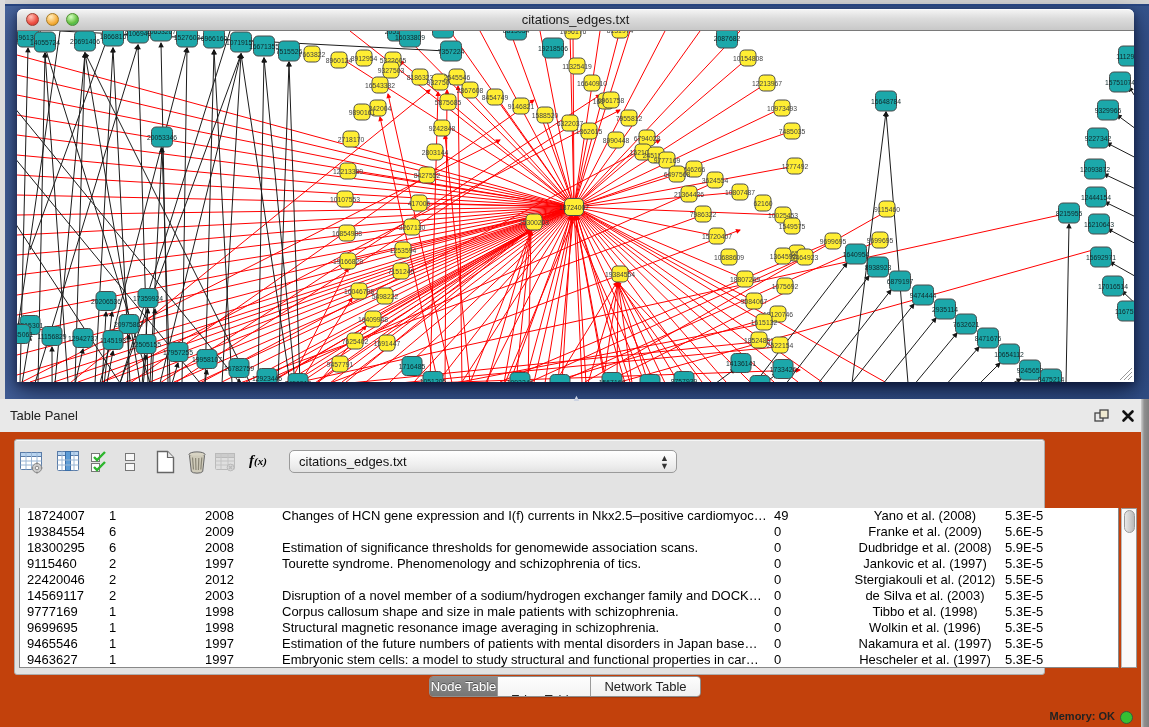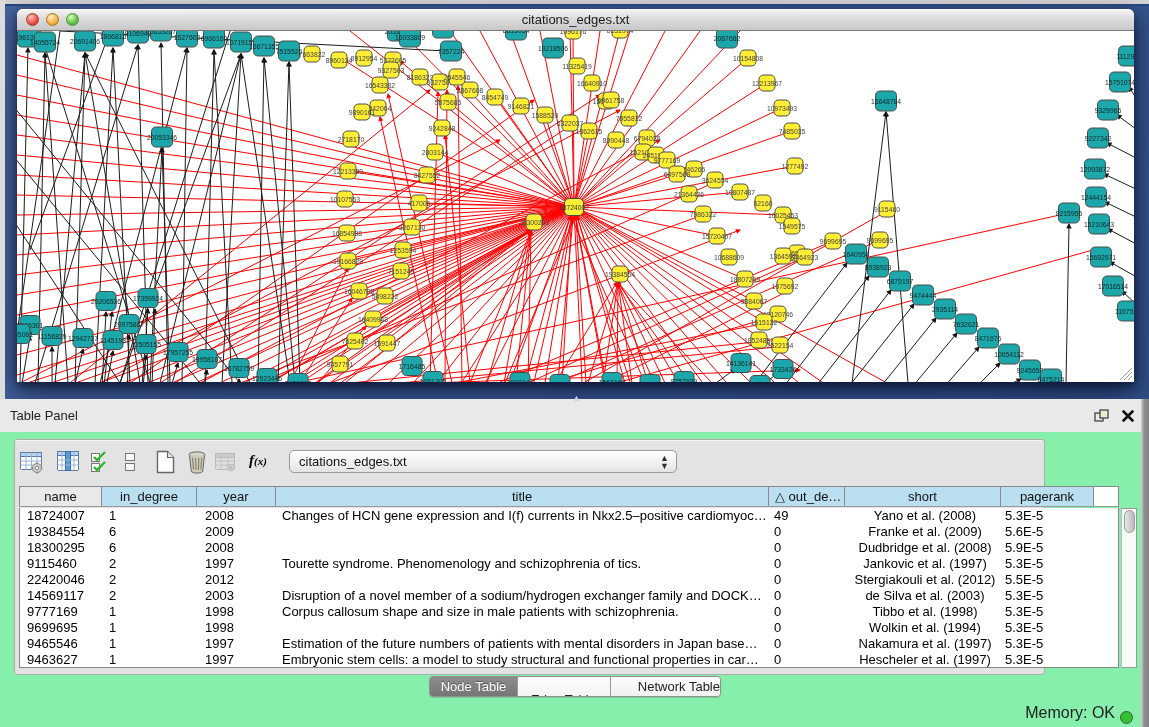--- a/index.html
+++ b/index.html
@@ -13,21 +13,21 @@
 .titlebar { position:absolute; left:0; top:0; width:100%; height:22px;
   background:linear-gradient(#f6f6f6,#dcdcdc 45%,#c8c8c8); border-radius:6px 6px 0 0;
   border-bottom:1px solid #7a7a7a; box-shadow:inset 0 1px 0 #fdfdfd; }
 .titlebar .title { position:absolute; left:0; right:0; top:3px; text-align:center;
   font-size:13px; color:#1b1b1b; }
 .tl { position:absolute; top:4px; width:13px; height:13px; border-radius:50%; }
 .tl.r { left:9px; background:radial-gradient(circle at 4px 3px,#ffc2b8,#ee4f42 60%,#b33); border:0.5px solid #a03c30;}
 .tl.y { left:29px; background:radial-gradient(circle at 4px 3px,#ffeFC2,#f6af3f 60%,#c80); border:0.5px solid #a87b24;}
 .tl.g { left:49px; background:radial-gradient(circle at 4px 3px,#d6ffc2,#62bf3e 60%,#3a8); border:0.5px solid #4f8f30;}
 .canvas { position:absolute; left:0; top:22px; width:1117px; height:351px; background:#fff; overflow:hidden; }
-.botsec { position:absolute; left:0; top:399px; width:1149px; height:328px; background:#86efac; }
+.botsec { position:absolute; left:0; top:399px; width:1149px; height:328px; background:#c2410c; }
 .rightstrip { position:absolute; right:0; top:0; width:8px; height:328px;
   background:linear-gradient(90deg,#cfcfcf,#8f8f8f 40%,#7f7f7f); z-index:5; }
 .ptitle { position:absolute; left:0; top:0; width:1149px; height:33px; background:#e9e9e9; }
 .ptitle .txt { position:absolute; left:10px; top:9px; font-size:13px; color:#222; }
 .pticons { position:absolute; right:40px; top:10px; }
 .ptclose { position:absolute; right:14px; top:10px; }
 .panel { position:absolute; left:14px; top:40px; width:1125px; height:636px; }
 .inner { position:absolute; left:0; top:0; width:1031px; height:236px; background:#e3e3e3;
   border:1px solid #adadad; border-radius:3px; box-shadow:inset 0 1px 0 #f5f5f5; }
 .toolbar { position:absolute; left:4px; top:6px; height:32px; width:1100px; }
@@ -57,21 +57,21 @@
   border:1px solid #999; border-left:1px solid #bbb; }
 .vthumb { position:absolute; left:1.5px; top:1px; width:11px; height:23px; border-radius:6px;
   background:linear-gradient(90deg,#e8e8e8,#b9b9b9); border:1px solid #999; }
 .segwrap { position:absolute; left:415px; top:237px; height:21px; display:flex;
   font-size:13px; border:1px solid #8f8f8f; border-radius:4px; overflow:hidden;
   box-shadow:0 1px 1px rgba(0,0,0,.15); }
 .seg { line-height:20px; padding:0 14px; background:linear-gradient(#fdfdfd,#f0f0f0); color:#222;
   border-right:1px solid #9a9a9a; }
 .seg:last-child { border-right:none; }
 .seg.on { background:linear-gradient(#8d8d8d,#767676); color:#fff; text-shadow:0 -1px 0 #555; }
-.memory { position:absolute; right:34px; bottom:5px; font-size:16px; color:#222; }
+.memory { position:absolute; right:34px; bottom:5px; font-size:11px; color:#222;font-weight:bold; }
 .memdot { position:absolute; right:16px; bottom:3px; width:13px; height:13px; border-radius:50%;
   background:#35c033; border:1px solid #3a5a3a; }
 .divarrow { position:absolute; left:572px; top:393px; color:#ccd3e2; font-size:9px; z-index:6;}
 </style></head>
 <body>
 <div class="topsec">
   <div class="macwin">
     <div class="titlebar">
       <div class="tl r"></div>
         <div class="tl y"></div>
@@ -961,30 +961,20 @@
         <span class="ticon" style="left:195px;top:5px"><svg width="22" height="22" viewBox="0 0 22 22" opacity="0.55">
               <rect x="1.5" y="2.5" width="19" height="16" rx="1" fill="#ddd" stroke="#999"></rect>
               <rect x="1.5" y="2.5" width="19" height="4" fill="#bbb" stroke="#999"></rect>
               <path d="M1.5 10 h19 M1.5 14 h19 M7 2.5 v16 M14 2.5 v16" stroke="#aaa" fill="none"></path>
               <circle cx="16.5" cy="16.5" r="3.4" fill="#ccc" stroke="#999"></circle>
               <path d="M15 15 l3 3 M18 15 l-3 3" stroke="#999" stroke-width="1.2"></path>
             </svg></span>
         <span class="ticon" style="left:230px;top:6px;font-size:15px;font-style:italic;font-family:'Liberation Serif',serif;font-weight:bold;">f<span style="font-size:11px">(x)</span></span>
         <div class="dropdown">citations_edges.txt<span class="stepper">▲<br>▼</span></div>
       </div>
-      <div class="thead">
-        <div class="th sel" style="width:82px">name</div>
-        <div class="th" style="width:95px">in_degree</div>
-        <div class="th" style="width:79px">year</div>
-        <div class="th" style="width:493px">title</div>
-        <div class="th" style="width:76px;text-align:left;padding-left:6px">△ out_de…</div>
-        <div class="th" style="width:156px">short</div>
-        <div class="th" style="width:93px">pagerank</div>
-        <div class="th" style="flex:1;background:#fff;border-right:none"></div>
-      </div>
       <div class="tbody">
 <div class="trow">
             <span class="c0">18724007</span>
             <span class="c1">1</span>
             <span class="c2">2008</span>
             <span class="c3">Changes of HCN gene expression and I(f) currents in Nkx2.5–positive cardiomyoc…</span>
             <span class="c4">49</span>
             <span class="c5">Yano et al. (2008)</span>
             <span class="c6">5.3E-5</span>
           </div>
@@ -993,20 +983,21 @@
             <span class="c1">6</span>
             <span class="c2">2009</span>
             <span class="c4">0</span>
             <span class="c5">Franke et al. (2009)</span>
             <span class="c6">5.6E-5</span>
           </div>
 <div class="trow">
             <span class="c0">18300295</span>
             <span class="c1">6</span>
             <span class="c2">2008</span>
+            <span class="c3">Estimation of significance thresholds for genomewide association scans.</span>
             <span class="c4">0</span>
             <span class="c5">Dudbridge et al. (2008)</span>
             <span class="c6">5.9E-5</span>
           </div>
 <div class="trow">
             <span class="c0">9115460</span>
             <span class="c1">2</span>
             <span class="c2">1997</span>
             <span class="c3">Tourette syndrome. Phenomenology and schizophrenia of tics.</span>
             <span class="c4">0</span>
@@ -1036,22 +1027,23 @@
             <span class="c2">1998</span>
             <span class="c3">Corpus callosum shape and size in male patients with schizophrenia.</span>
             <span class="c4">0</span>
             <span class="c5">Tibbo et al. (1998)</span>
             <span class="c6">5.3E-5</span>
           </div>
 <div class="trow">
             <span class="c0">9699695</span>
             <span class="c1">1</span>
             <span class="c2">1998</span>
+            <span class="c3">Structural magnetic resonance image averaging in schizophrenia.</span>
             <span class="c4">0</span>
-            <span class="c5">Wolkin et al. (1994)</span>
+            <span class="c5">Wolkin et al. (1996)</span>
             <span class="c6">5.3E-5</span>
           </div>
 <div class="trow">
             <span class="c0">9465546</span>
             <span class="c1">1</span>
             <span class="c2">1997</span>
             <span class="c3">Estimation of the future numbers of patients with mental disorders in Japan base…</span>
             <span class="c4">0</span>
             <span class="c5">Nakamura et al. (1997)</span>
             <span class="c6">5.3E-5</span>
@@ -1064,21 +1056,21 @@
             <span class="c4">0</span>
             <span class="c5">Hescheler et al. (1997)</span>
             <span class="c6">5.3E-5</span>
           </div>
       </div>
       <div class="vscroll">
           <div class="vthumb"></div>
         </div>
     </div>
     <div class="segwrap">
-      <div class="seg on" style="width:88px;padding:0;text-align:center">Node Table</div>
+      <div class="seg on" style="width:68px;padding:0;text-align:center">Node Table</div>
       <div class="seg" style="width:93px;padding:13px;text-align:left">Edge Table</div>
-      <div class="seg" style="width:109px;padding:0;text-align:right">Network Table</div>
+      <div class="seg" style="width:109px;padding:0;text-align:center">Network Table</div>
     </div>
   </div>
   <div class="memory">Memory: OK</div>
   <div class="memdot"></div>
   <div class="rightstrip"></div>
 </div>
 
 </body></html>

